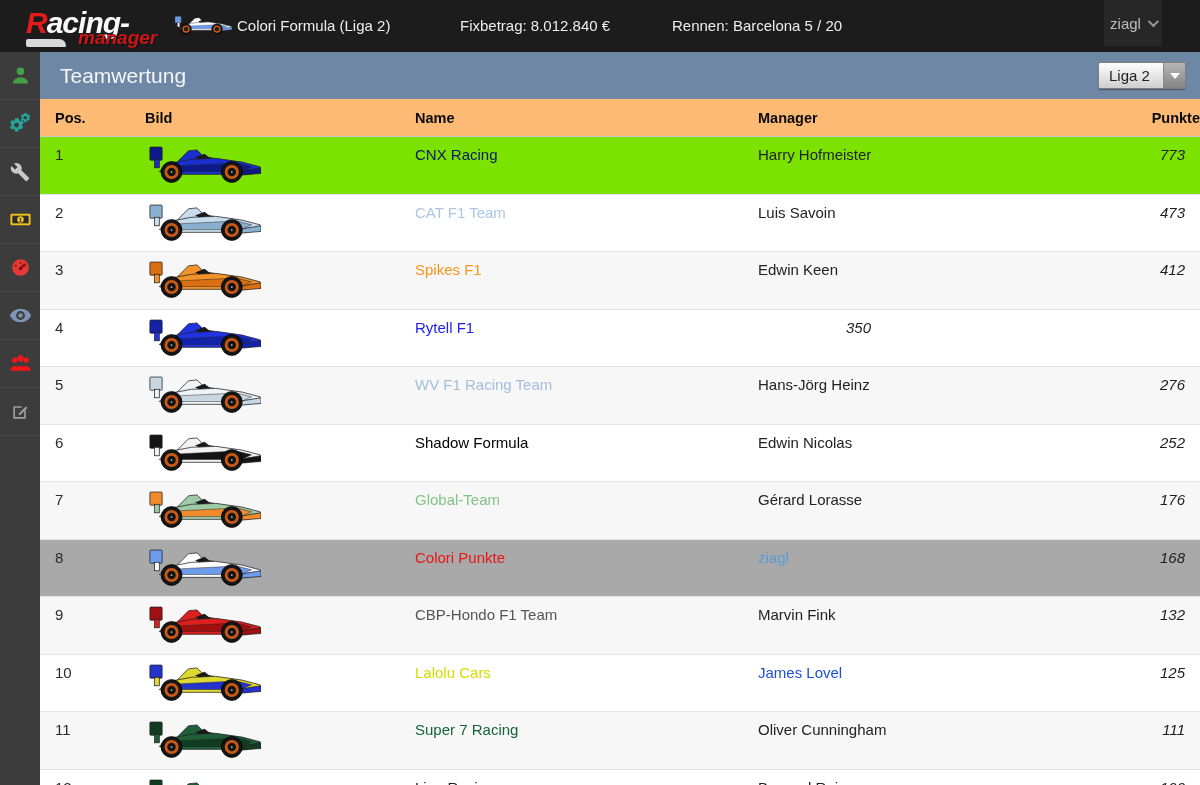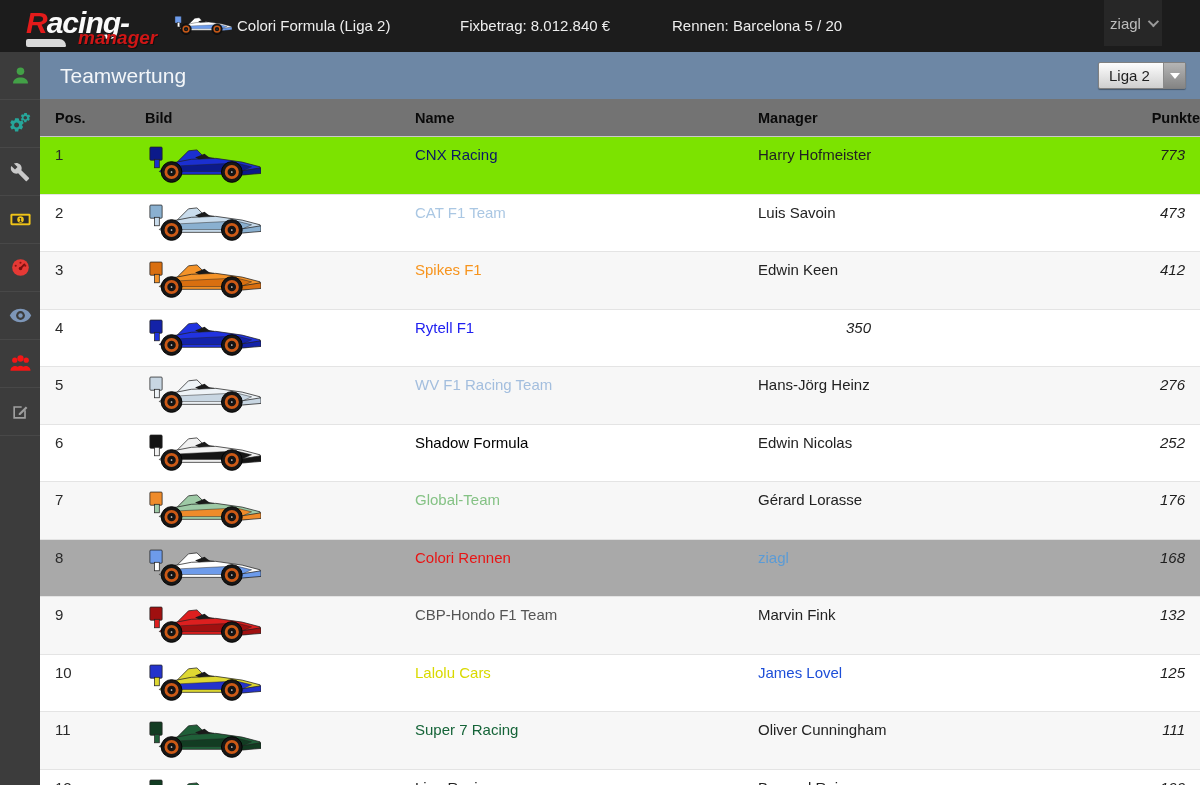--- a/index.html
+++ b/index.html
@@ -41,21 +41,21 @@
     border:1px solid #808080; border-radius:2px; display:flex; cursor:pointer;
     background:linear-gradient(#fdfdfd,#cfcfcf); box-shadow:0 1px 1px rgba(0,0,0,.35); }
   #league-select .val { flex:1; font-size:15px; color:#1e1e1e; line-height:25px; padding-left:10px; }
   #league-select .arrow { width:22px; border-left:1px solid #8a8a8a;
     background:linear-gradient(#b5b5b5,#848484); display:flex; align-items:center; justify-content:center; }
   #league-select .arrow .tri { width:0; height:0; border-left:5px solid transparent;
     border-right:5px solid transparent; border-top:6px solid #fff; }
 
   
   #thead { display:flex; height:38px; align-items:center; font-size:14.5px; font-weight:bold;
-    color:#0a0a0a; border-bottom:1px solid #c9c9c9; background:#737373; }
+    color:#0a0a0a; border-bottom:1px solid #c9c9c9; background:#fdba74; }
   .c-pos  { width:105px; padding-left:15px; }
   .c-bild { width:270px; }
   .c-name { width:343px; }
   .c-mgr  { width:314px; }
   .c-pts  { width:128px; }
   #thead .c-pts { text-align:right; }
 
   #rows { height:648px; overflow:hidden; }
   .trow { display:flex; height:57.5px; border-bottom:1px solid #e4e4e4; cursor:pointer; background:#fff; }
   .trow:nth-child(odd) { background:#f7f7f7; }
@@ -388,21 +388,21 @@
       <circle cx="25" cy="30.5" r="11" fill="#161616" stroke="#000"></circle>
       <circle cx="25" cy="30.5" r="6" fill="none" stroke="#cc5a17" stroke-width="3"></circle>
       <circle cx="25" cy="30.5" r="2.4" fill="#111"></circle>
               <circle cx="25" cy="30.5" r="0.9" fill="#ddd"></circle>
       <circle cx="89" cy="30.5" r="11" fill="#161616" stroke="#000"></circle>
       <circle cx="89" cy="30.5" r="6" fill="none" stroke="#cc5a17" stroke-width="3"></circle>
       <circle cx="89" cy="30.5" r="2.4" fill="#111"></circle>
               <circle cx="89" cy="30.5" r="0.9" fill="#ddd"></circle>
     </g>
   </svg></div>
-        <div class="c-name" style="color:#e81515">Colori Rennen</div>
+        <div class="c-name" style="color:#e81515">Colori Punkte</div>
         <div class="c-mgr" style="color:#5b9bd5">ziagl</div>
         <div class="c-pts">168</div>
       </div>
       <div class="trow">
         <div class="c-pos">9</div>
         <div class="c-bild"><svg width="113" height="42" viewBox="0 0 120 44" xmlns="http://www.w3.org/2000/svg">
     <rect x="2" y="4" width="13" height="14" rx="1" fill="#a01010" stroke="#222" stroke-width="0.8"></rect>
     <rect x="7" y="17" width="5" height="9" fill="#dd1f1f" stroke="#222" stroke-width="0.8"></rect>
     <path d="M30 21 L43 8 L52 7 L59 14 L70 16 L42 21 Z" fill="#dd1f1f" stroke="#222" stroke-width="0.8"></path>
     <path d="M12 30 L20 22 L46 17 L72 16 L100 20 L119 25 L119 29 L104 33 L24 33 Z" fill="#dd1f1f" stroke="#222" stroke-width="0.8"></path>

